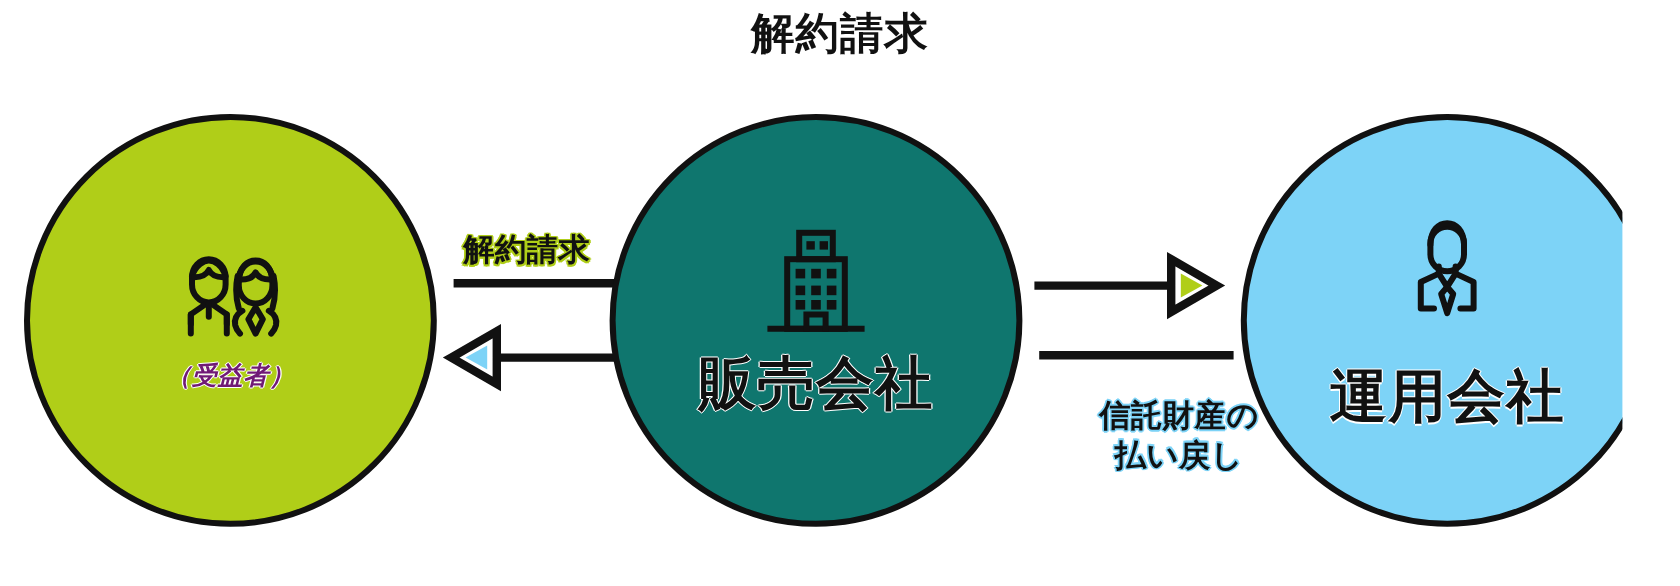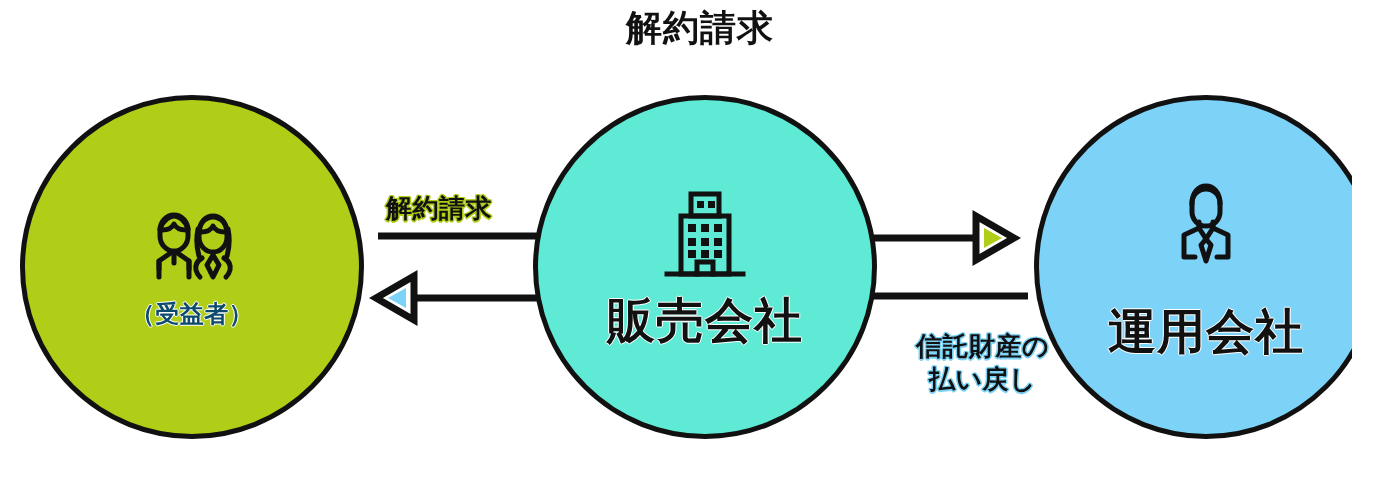--- a/index.html
+++ b/index.html
@@ -41,47 +41,48 @@
     border: 5px solid #111111;
     box-sizing: border-box;
     display: flex;
     flex-direction: column;
     align-items: center;
     justify-content: center;
     top: 95px;
     z-index: 2;
   }
   .node.left  { left: 20px;   background: #B0CE18; }
-  .node.mid   { left: 533px;  background: #5eead4; }
+  .node.mid   { left: 508px;  background: #0f766e; }
   .node.right { left: 1034px; background: #7DD3F7; gap: 24px; }
 
   .node-icon {
     margin-bottom: 6px;
     line-height: 0;
   }
   .node-label {
     font-size: 48px;
     font-weight: bold;
     color: #111111;
     line-height: 1.05;
     letter-spacing: 1px;
     text-shadow:
       1px 0 0 #ffffff, -1px 0 0 #ffffff,
       0 1px 0 #ffffff, 0 -1px 0 #ffffff;
   }
   .node-sublabel {
-    font-size: 24px;
-    font-weight: bold;
-    color: #0c4a6e;
+    font-size: 21px;
+    font-weight: bold;
+    color: #701a75;
     line-height: 1.1;
     margin-top: 6px;
     letter-spacing: 0.5px;
     text-shadow:
       1px 0 0 #ffffff, -1px 0 0 #ffffff,
       0 1px 0 #ffffff, 0 -1px 0 #ffffff;
+    font-style: italic;
   }
   .node.left .node-icon  { margin-top: -4px; }
   .node.mid .node-label  { margin-top: 4px; }
   .node.right .node-label{ margin-top: 10px; }
 
   
   #connectors {
     position: absolute;
     left: 0;
     top: 0;

